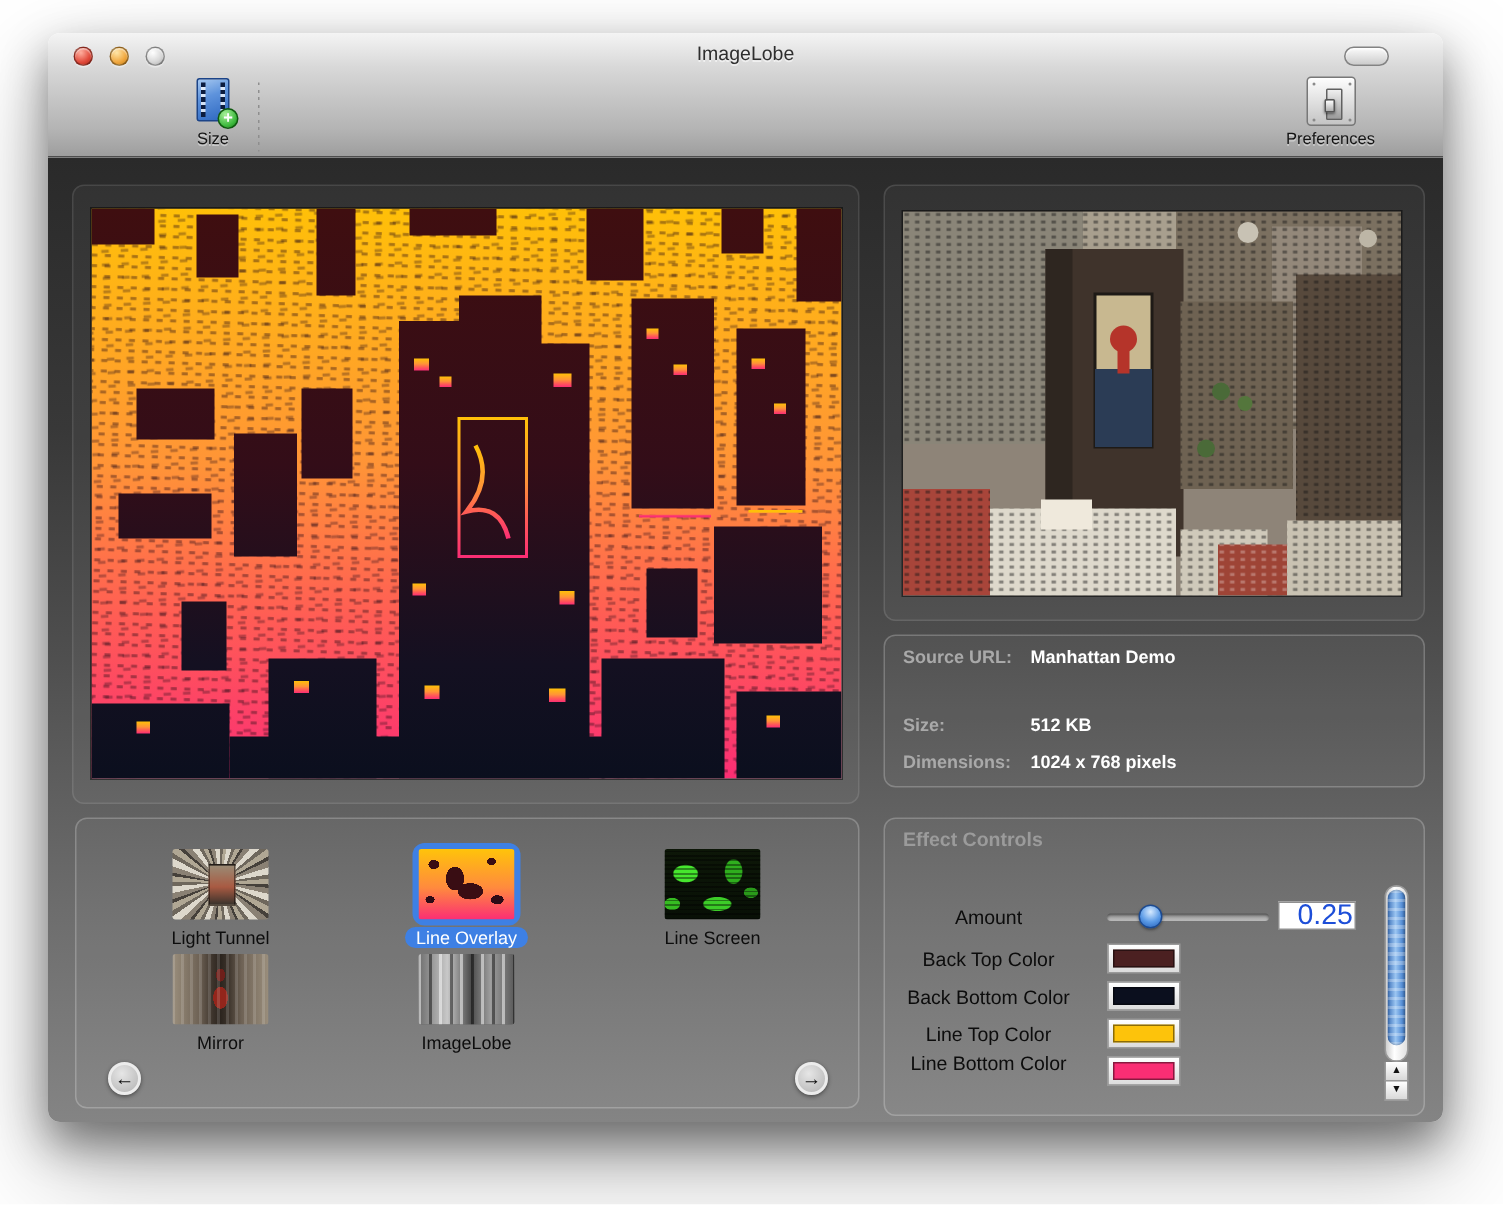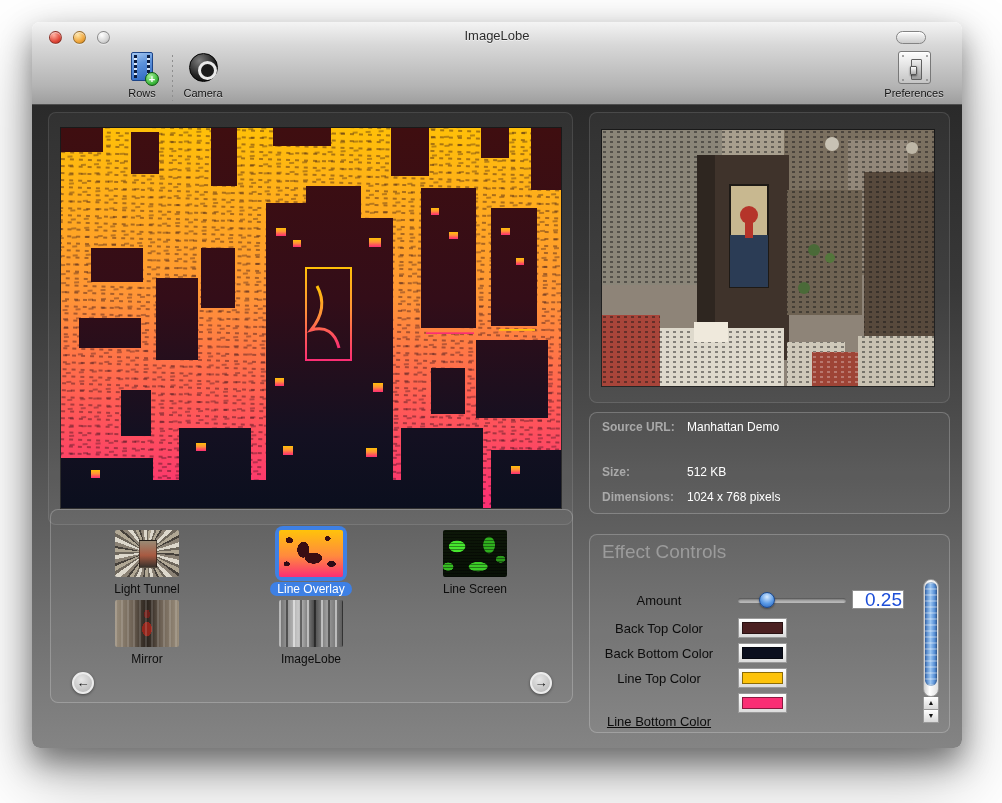--- a/index.html
+++ b/index.html
@@ -68,37 +68,37 @@
   .switch-knob { position:absolute; left:14px; top:15px; width:7px; height:9px; z-index:2;
     background:linear-gradient(#ffffff,#b0b0b0); border:1px solid #555; border-radius:1px;
     box-shadow:0 1px 2px rgba(0,0,0,.5); }
   .tb-sep { position:absolute; left:140px; top:33px; width:1px; height:46px;
     background:repeating-linear-gradient(#8e8e8e 0 2px, transparent 2px 5px); }
 
   
   .content { position:relative; height:643px; border-radius:0 0 8px 8px; overflow:hidden;
     background:linear-gradient(#2a2a2a, #383838 28%, #4f4f4f 52%, #6d6d6d 78%, #848484); }
   .panel { position:absolute; border:1px solid rgba(255,255,255,.18); border-radius:8px;
-    background:rgba(255,255,255,.035); }
+    background:rgba(255,255,255,.035);margin-top:11px; }
 
   .preview-panel { left:16px; top:7px; width:525px; height:413px; border-color:rgba(255,255,255,.10); }
   .preview-img { position:absolute; left:12px; top:15px; width:500px; height:380px;
     box-shadow:0 0 0 1px rgba(0,0,0,.5); }
 
   .photo-panel { left:557px; top:7px; width:361px; height:291px; border-color:rgba(255,255,255,.12); }
   .photo-img { position:absolute; left:12px; top:17px; width:332px; height:256px;
     box-shadow:0 0 0 1px rgba(0,0,0,.5); }
 
   .info-panel { left:557px; top:307px; width:361px; height:102px; border-color:rgba(255,255,255,.22); }
   .info-row { position:absolute; left:0; width:100%; height:16px; font-size:12px; }
   .info-label { position:absolute; left:12px; color:#a9a9a9; font-weight:bold; }
-  .info-value { position:absolute; left:97px; color:#fff; font-weight:normal; }
-
-  
-  .effects-panel { left:18px; top:404px; width:523px; height:194px; border-color:rgba(255,255,255,.22); }
+  .info-value { position:absolute; left:97px; color:#fff; font-weight:bold; }
+
+  
+  .effects-panel { left:18px; top:429px; width:523px; height:194px; border-color:rgba(255,255,255,.22); }
   .fx-item { position:absolute; width:150px; display:flex; flex-direction:column; align-items:center; }
   .fx-thumb-wrap { padding:4px; border-radius:8px; }
   .fx-item.selected .fx-thumb-wrap { background:#3e80e4; }
   .fx-thumb { width:64px; height:47px; border-radius:2px; }
   .fx-label { margin-top:1px; font-size:12px; color:#0d0d0d; padding:0 7px; border-radius:8px;
     white-space:nowrap; }
   .fx-item.selected .fx-label { background:#3e80e4; color:#fff; }
 
   .th-light-tunnel { background:
     repeating-conic-gradient(from 10deg at 50% 48%, #ddd8cc 0deg 8deg, #6e675c 8deg 13deg,
@@ -136,21 +136,21 @@
     linear-gradient(90deg, rgba(158,68,54,.55) 8%, transparent 45%),
     repeating-linear-gradient(180deg, #b4a892 0 3px, #8a7d68 3px 5px, #695d4c 5px 8px, #9a8d78 8px 11px); }
 
   .nav-circle { position:absolute; width:22px; height:22px; border-radius:50%;
     background:radial-gradient(circle at 40% 32%, #e6e6e6, #c2c2c2 70%, #ababab);
     border:2px solid #ececec; box-shadow:0 1px 3px rgba(0,0,0,.45);
     color:#111; font-size:13px; font-weight:bold; line-height:18px; text-align:center; }
 
   
   .controls-panel { left:557px; top:429px; width:361px; height:199px; border-color:rgba(255,255,255,.22); }
-  .ctl-title { position:absolute; left:12px; top:6px; font-size:19px; font-weight:normal; color:#9b9b9b; }
+  .ctl-title { position:absolute; left:12px; top:6px; font-size:13px; font-weight:bold; color:#9b9b9b; }
   .ctl-label { position:absolute; left:0; width:138px; text-align:center; font-size:13px; color:#0c0c0c; }
   .slider { position:absolute; left:148px; top:57px; width:108px; height:16px; }
   .slider-track { position:absolute; left:0; right:0; top:6px; height:5px; border-radius:3px;
     background:linear-gradient(#888,#c2c2c2); box-shadow:inset 0 1px 2px rgba(0,0,0,.45); }
   .slider-thumb { position:absolute; left:21px; top:0; width:16px; height:16px; border-radius:50%;
     background:radial-gradient(circle at 50% 28%, #d6eaff, #5a9ae6 55%, #2660b8);
     border:1px solid #1c4a90; box-shadow:0 1px 2px rgba(0,0,0,.4); }
   .amount-field { position:absolute; left:262px; top:55px; width:52px; height:19px;
     border:1px solid #8f8f8f; background:#fff; font-family:"Liberation Sans",sans-serif;
     font-size:19px; color:#1d4ed8; padding:0 0 0 12px; }
@@ -162,21 +162,21 @@
     background:linear-gradient(90deg,#cfcfcf,#ffffff 40%,#e0e0e0); }
   .vthumb { position:absolute; left:1px; top:2px; width:12px; height:104px; border-radius:7px;
     background:
       repeating-linear-gradient(0deg, rgba(255,255,255,.28) 0 2px, transparent 2px 6px),
       linear-gradient(90deg,#3a6fb8,#9cc6f2 45%,#5a92d8 78%,#35639f);
     box-shadow:inset 0 0 2px rgba(0,0,0,.4); }
   .varrow { width:16px; height:13px; border:1px solid #9a9a9a; border-top:none; text-align:center;
     font-size:7px; line-height:12px; color:#111; background:linear-gradient(#fff,#d8d8d8); }
 
   .lbl-amount { top:58px; } .lbl-c0 { top:86px; } .lbl-c1 { top:111px; }
-  .lbl-c2 { top:136px; } .lbl-c3 { top:179px;text-decoration:underline; }
+  .lbl-c2 { top:136px; } .lbl-c3 { top:155px; }
   .well-c0 { top:83px; } .well-c1 { top:108px; } .well-c2 { top:133px; } .well-c3 { top:158px; }
 </style>
 </head>
 <body>
 
 <div class="stage">
   <div class="window">
 
     <div class="header">
       <div class="win-title">ImageLobe</div>
@@ -185,30 +185,24 @@
         <div class="light amber"></div>
         <div class="light gray"></div>
       </div>
       <div class="pill"></div>
 
       <div class="tb-btn" style="left:110px">
         <div class="icon32">
           <div class="filmstrip"></div>
             <div class="plus-badge">+</div>
         </div>
-        <div class="tb-label">Rows</div>
+        <div class="tb-label">Size</div>
       </div>
       <div class="tb-sep"></div>
-      <div class="tb-btn" style="left:171px">
-        <div class="icon32">
-            <div class="cam"></div>
-          </div>
-        <div class="tb-label">Camera</div>
-      </div>
-      <div class="tb-btn" style="left:882px">
+      <div class="tb-btn" style="left:855px">
         <div class="icon32">
           <div class="switchplate"></div>
             <div class="switch-knob"></div>
         </div>
         <div class="tb-label">Preferences</div>
       </div>
     </div>
 
     <div class="content">
 

